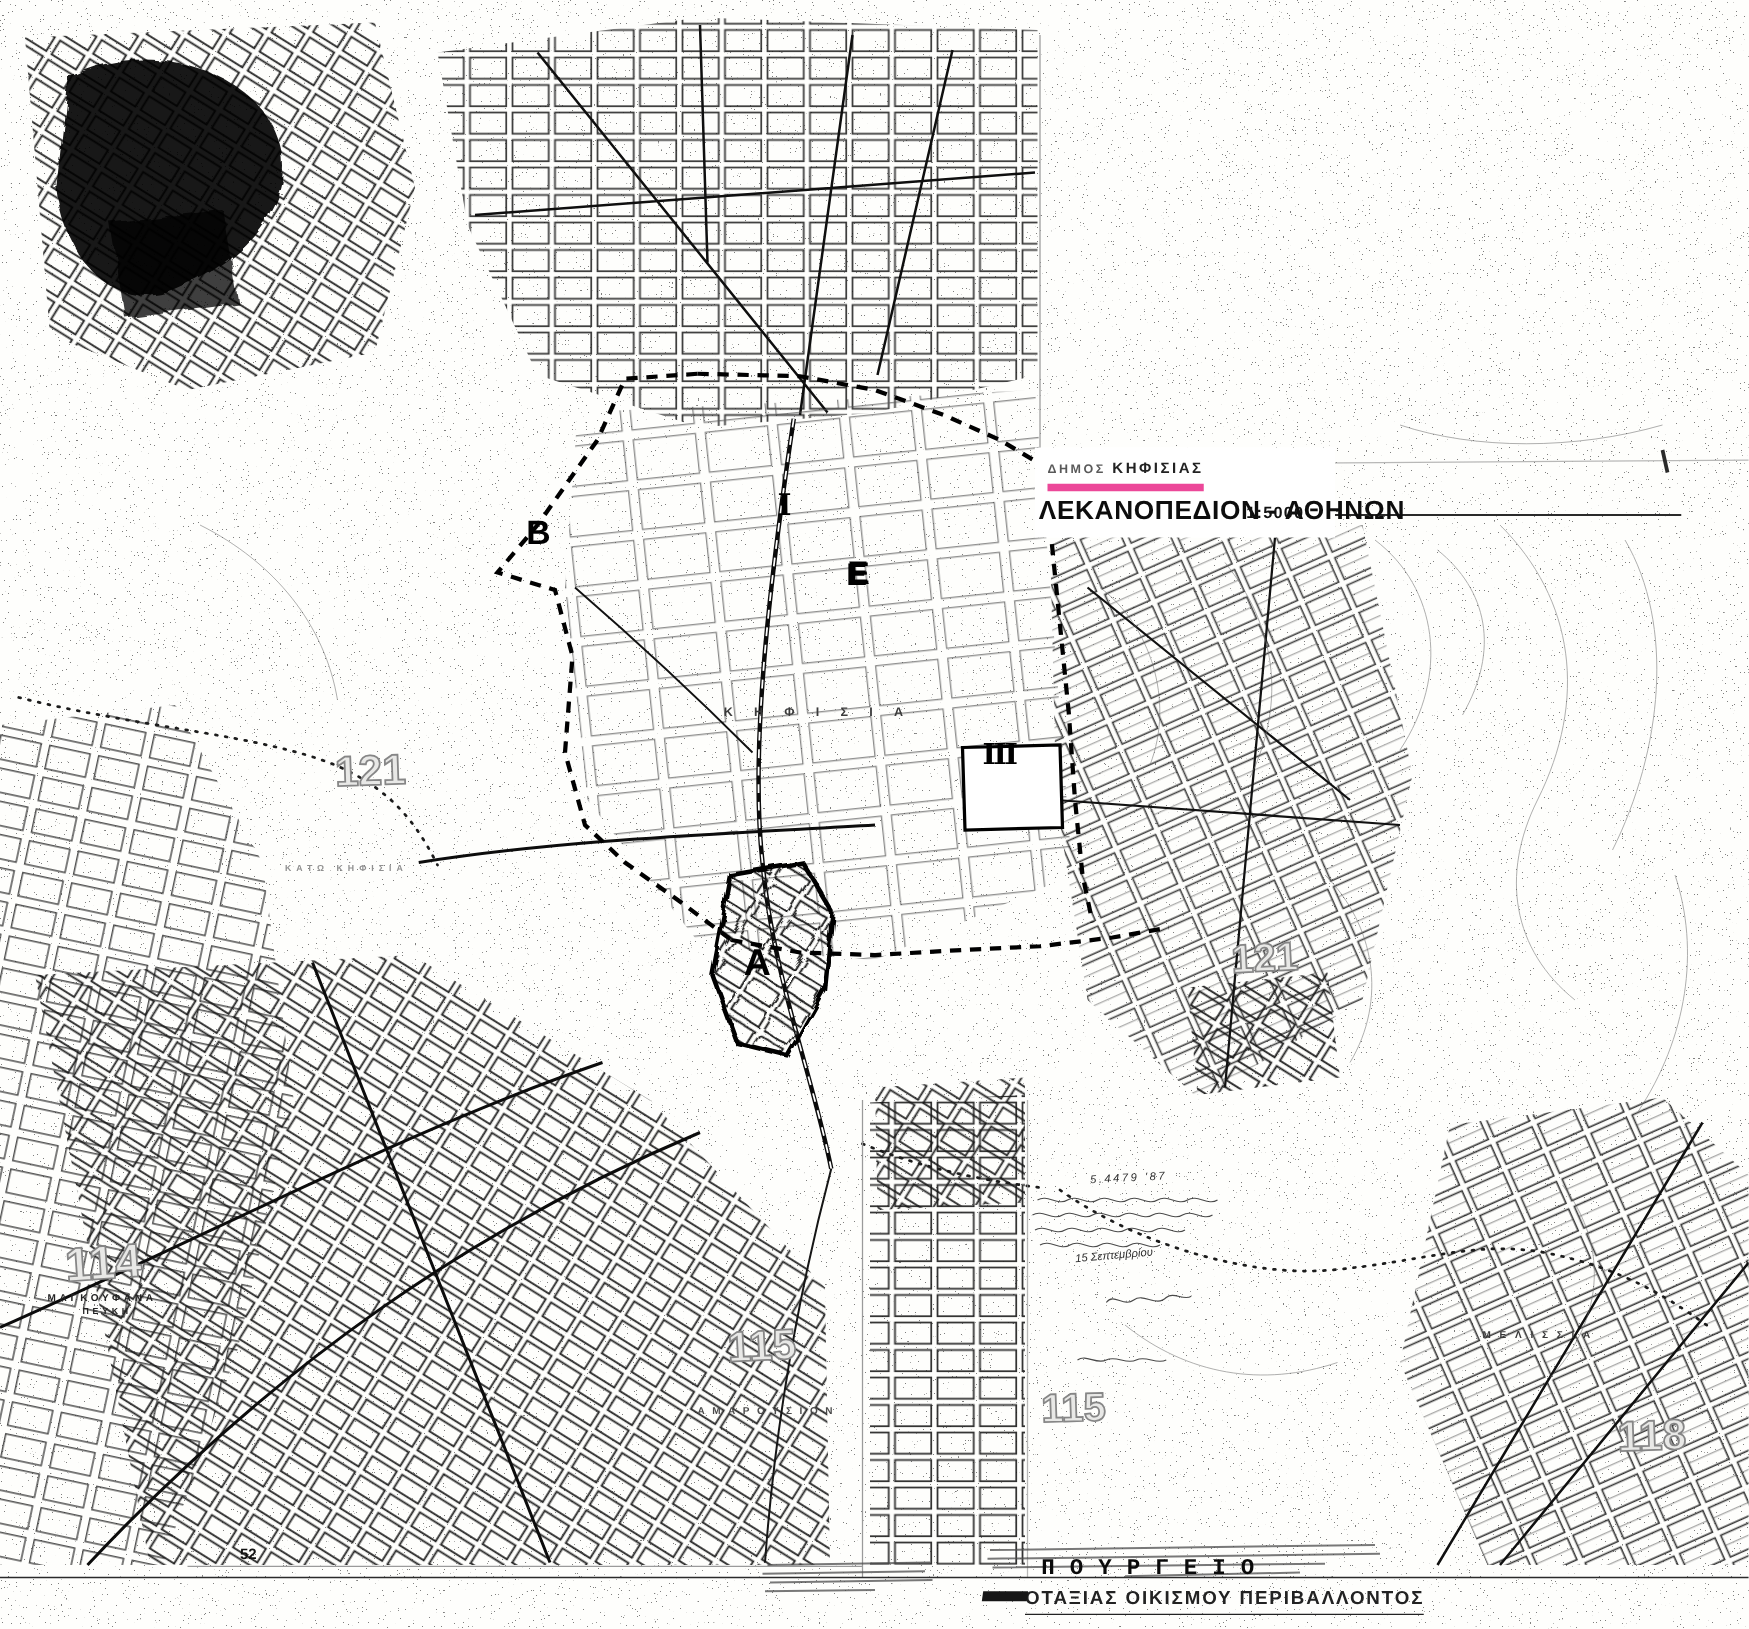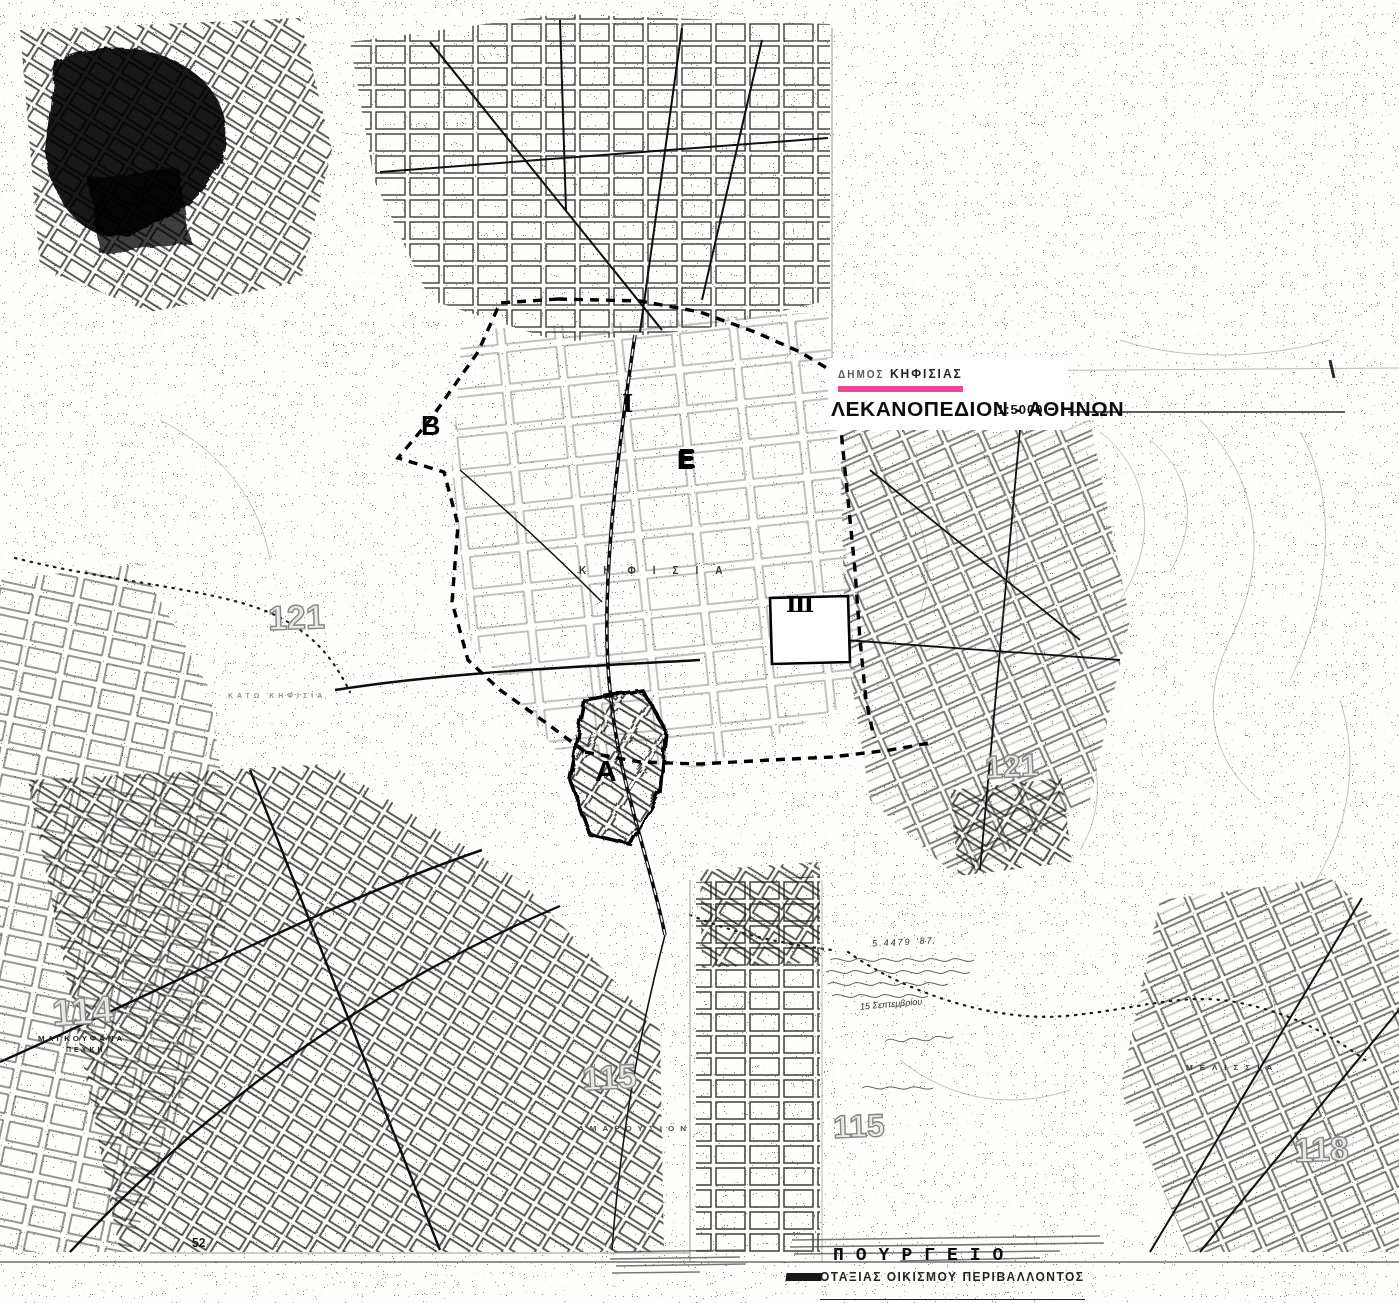--- a/index.html
+++ b/index.html
@@ -38,27 +38,27 @@
   #zone-e  {left:678px;top:446px;font-size:25px;text-shadow:1px 1px 0 #000,-1px 2px 0 #000;}
   #zone-iii{left:786px;top:592px;font-size:23px;font-family:"DejaVu Serif",serif;letter-spacing:-2px;}
   #zone-a  {left:595px;top:756px;font-size:30px;}
 
   
   .place{font-weight:bold;color:#333;}
   #place-magkoufana{left:38px;top:1035px;font-size:8px;letter-spacing:3px;color:#222;text-align:center;}
   #place-pefki     {left:66px;top:1046px;font-size:7px;letter-spacing:3px;color:#222;}
   #place-kifisia   {left:556px;top:566px;font-size:10px;letter-spacing:17px;color:#3a3a3a;margin-left:23px;}
   #place-kato      {left:228px;top:692px;font-size:7px;letter-spacing:4px;color:#909090;}
-  #place-amarousion{left:558px;top:1125px;font-size:8px;letter-spacing:6px;color:#4a4a4a;margin-left:20px;}
+  #place-amarousion{left:558px;top:1125px;font-size:8px;letter-spacing:6px;color:#4a4a4a;}
   #place-melissia  {left:1186px;top:1064px;font-size:8px;letter-spacing:7px;color:#3a3a3a;text-align:center;}
 
   
   #ministry-line1{left:833px;top:1246px;font-size:18px;font-weight:bold;letter-spacing:12px;color:#0a0a0a;font-family:Liberation Mono, monospace;}
-  #ministry-line2{left:820px;top:1271px;font-size:12px;font-weight:bold;letter-spacing:1.5px;
-    border-bottom:1.5px solid #222;padding-bottom:16px;color:#222;}
+  #ministry-line2{left:820px;top:1271px;font-size:15px;font-weight:bold;letter-spacing:1.5px;
+    border-bottom:1.5px solid #222;padding-bottom:5px;color:#222;}
   #ministry-smudge{position:absolute;left:786px;top:1273px;width:36px;height:8px;background:#161616;
     transform:skewX(-8deg);}
   #road-52{left:192px;top:1237px;font-size:12px;font-weight:bold;}
 
   
   .handnote{font-style:italic;color:#2c2c2c;}
   #annot-ref {left:872px;top:938px;font-size:9px;transform:rotate(-3deg);letter-spacing:2px;}
   #annot-date{left:860px;top:1000px;font-size:9px;transform:rotate(-5deg);}
 </style>
 </head>

